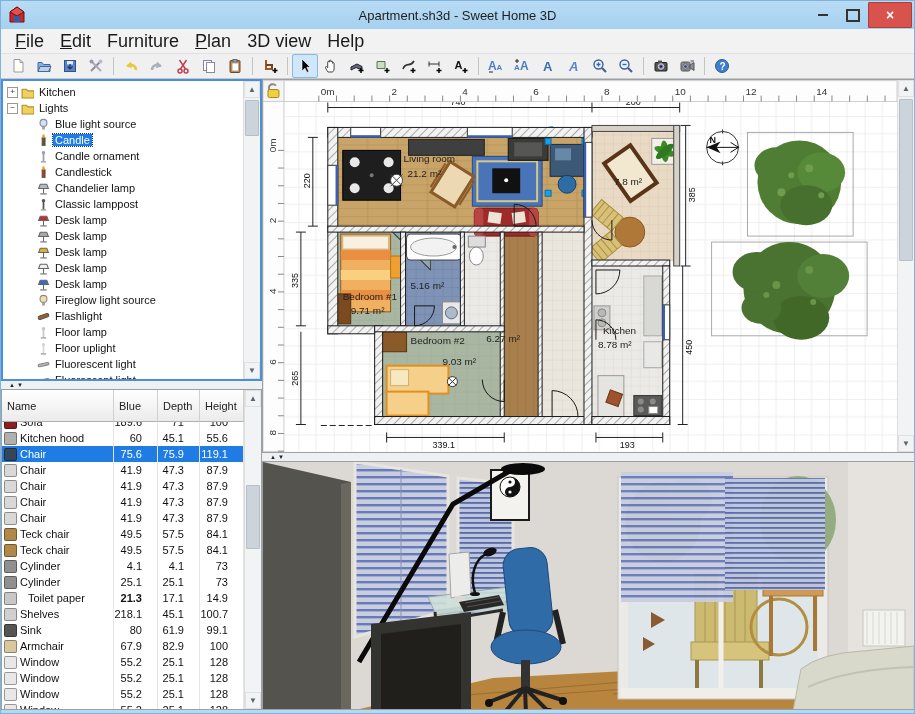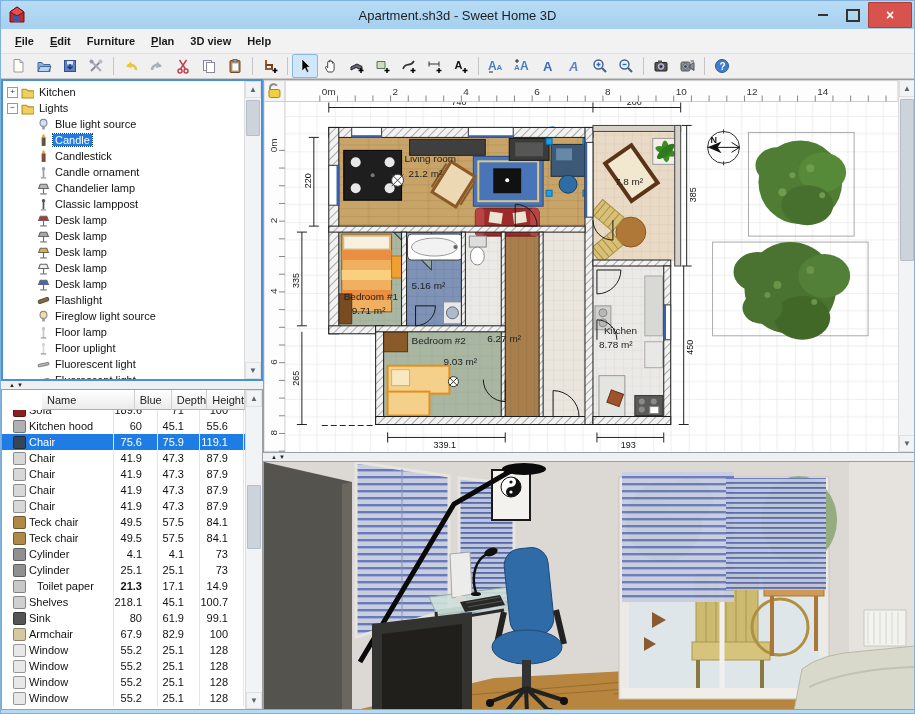--- a/index.html
+++ b/index.html
@@ -8,21 +8,21 @@
   .titlebar{height:28px;background:linear-gradient(#b9dcf5,#a5d0ef);display:flex;align-items:center;position:relative;}
   .app-icon{width:18px;height:18px;margin-left:7px;}
   .title{position:absolute;left:0;right:0;text-align:center;font-size:13px;color:#1e1e1e;}
   .winbtns{margin-left:auto;display:flex;align-items:center;height:100%;z-index:2;}
   .winbtn{width:30px;height:22px;display:flex;align-items:center;justify-content:center;color:#222;}
   .winbtn .bar{width:10px;height:2px;background:#333;}
   .winbtn .box{width:10px;height:9px;border:2px solid #333;}
   .winbtn.close{width:42px;height:24px;background:#d9534e;border:1px solid #b13c38;color:#fff;font-size:14px;font-weight:bold;margin-right:2px;border-radius:1px;}
   
   .menubar{height:24px;background:#f2f2f2;border-bottom:1px solid #e0e0e0;display:flex;align-items:center;padding-left:6px;}
-  .menu-item{font-size:11px;color:#1a1a1a;padding:3px 8px;font-weight:bold;}
+  .menu-item{font-size:18px;color:#1a1a1a;padding:3px 8px;}
   .toolbar{height:24px;background:#f0f0f0;border-bottom:1px solid #c8c8c8;display:flex;align-items:center;padding-left:4px;}
   .tb-btn{width:24px;height:22px;display:flex;align-items:center;justify-content:center;border:1px solid transparent;border-radius:2px;}
   .tb-btn.active{background:#cfe6fb;border-color:#86b9e4;}
   .tb-sep{width:1px;height:18px;background:#c4c4c4;margin:0 4px;}
   
   .main{display:flex;height:631px;background:#f0f0f0;}
   .leftcol{width:262px;display:flex;flex-direction:column;background:#f0f0f0;}
   .rightcol{width:653px;display:flex;flex-direction:column;}
   
   .catalog{height:302px;background:#fff;border:2px solid #4a90d8;box-sizing:border-box;display:flex;overflow:hidden;}
@@ -36,27 +36,27 @@
   
   .vscroll{width:16px;background:#f2f3f5;border-left:1px solid #dcdcdc;display:flex;flex-direction:column;flex:none;}
   .vscroll .arr{height:15px;display:flex;align-items:center;justify-content:center;font-size:8px;color:#5a6572;background:#f2f3f5;border:1px solid #e0e0e0;}
   .vscroll .track{flex:1;position:relative;}
   .vscroll .thumb{position:absolute;left:1px;right:1px;background:#cdd3da;border:1px solid #b6bec7;border-radius:1px;}
   
   .vsplit{height:8px;background:#eef0f2;display:flex;align-items:center;padding-left:8px;font-size:6px;color:#222;letter-spacing:2px;}
   
   .ftable{flex:1;background:#fff;border:1px solid #9aa0a6;box-sizing:border-box;display:flex;overflow:hidden;}
   .tbl{flex:1;overflow:hidden;display:flex;flex-direction:column;}
-  .thead{display:flex;height:20px;flex:none;margin-left:40px;}
+  .thead{display:flex;height:32px;flex:none;}
   .th{background:linear-gradient(#ffffff,#ebebeb);border-right:1px solid #d0d0d0;border-bottom:1px solid #b0b0b0;font-size:11px;color:#222;display:flex;align-items:center;padding-left:5px;box-sizing:border-box;}
   .tbody{flex:1;overflow:hidden;}
   .tr{display:flex;height:16px;align-items:center;font-size:11px;color:#111;}
   .tr.sel{background:#1f7ce4;color:#fff;}
   .td{box-sizing:border-box;border-right:1px solid #e4e4e4;height:16px;display:flex;align-items:center;}
-  .td.name{padding-left:9px;}
+  .td.name{padding-left:0;}
   .td.num{justify-content:flex-end;padding-right:15px;}
   .ricon{width:11px;height:11px;margin:0 3px 0 2px;flex:none;border-radius:2px;border:1px solid rgba(0,0,0,.35);}
   
   .plan{height:374px;background:#fff;border:1px solid #9aa0a6;box-sizing:border-box;display:flex;overflow:hidden;}
   .plansvg{flex:1;}
   .view3d{height:249px;overflow:hidden;border:1px solid #9aa0a6;box-sizing:border-box;}
   .bottomstrip{height:7px;background:#b5d9f2;}
   svg text{font-family:"Liberation Sans",sans-serif;}
 </style>
 </head>
@@ -295,35 +295,35 @@
             </div>
             <div class="tree-row item">
               <svg class="ticon" viewBox="0 0 12 12">
                 <rect x="4.8" y="3.5" width="2.6" height="7" fill="#6a5230" stroke="#554"></rect>
                 <ellipse cx="6" cy="2" rx="1.2" ry="1.8" fill="#f0a020"></ellipse>
               </svg>
               <span class="lbl sel">Candle</span>
             </div>
             <div class="tree-row item">
               <svg class="ticon" viewBox="0 0 12 12">
-                <rect x="4.8" y="3.5" width="2.6" height="7" fill="#c03030" stroke="#554"></rect>
-                <ellipse cx="6" cy="2" rx="1.2" ry="1.8" fill="#f0a020"></ellipse>
-              </svg>
-              <span class="lbl">Candlestick</span>
-            </div>
-            <div class="tree-row item">
-              <svg class="ticon" viewBox="0 0 12 12">
                 <line x1="6" y1="1.5" x2="6" y2="10.5" stroke="#9aa0a8" stroke-width="1.6"></line>
                 <circle cx="6" cy="2.5" r="1.6" fill="#9aa0a8"></circle>
                 <line x1="3.5" y1="11" x2="8.5" y2="11" stroke="#888"></line>
               </svg>
               <span class="lbl">Candle ornament</span>
             </div>
             <div class="tree-row item">
               <svg class="ticon" viewBox="0 0 12 12">
+                <rect x="4.8" y="3.5" width="2.6" height="7" fill="#c03030" stroke="#554"></rect>
+                <ellipse cx="6" cy="2" rx="1.2" ry="1.8" fill="#f0a020"></ellipse>
+              </svg>
+              <span class="lbl">Candlestick</span>
+            </div>
+            <div class="tree-row item">
+              <svg class="ticon" viewBox="0 0 12 12">
                 <polygon points="3,2 9,2 10.5,6 1.5,6" fill="#b8b8c0" stroke="#666"></polygon>
                 <line x1="6" y1="6" x2="6" y2="10.5" stroke="#666"></line>
                 <line x1="3" y1="11" x2="9" y2="11" stroke="#666"></line>
               </svg>
               <span class="lbl">Chandelier lamp</span>
             </div>
             <div class="tree-row item">
               <svg class="ticon" viewBox="0 0 12 12">
                 <line x1="6" y1="1.5" x2="6" y2="10.5" stroke="#555555" stroke-width="1.6"></line>
                 <circle cx="6" cy="2.5" r="1.6" fill="#555555"></circle>
@@ -366,30 +366,30 @@
             <div class="tree-row item">
               <svg class="ticon" viewBox="0 0 12 12">
                 <polygon points="3,2 9,2 10.5,6 1.5,6" fill="#3a6ac8" stroke="#666"></polygon>
                 <line x1="6" y1="6" x2="6" y2="10.5" stroke="#666"></line>
                 <line x1="3" y1="11" x2="9" y2="11" stroke="#666"></line>
               </svg>
               <span class="lbl">Desk lamp</span>
             </div>
             <div class="tree-row item">
               <svg class="ticon" viewBox="0 0 12 12">
-                <rect x="1" y="4.5" width="10" height="3" rx="1.2" fill="#a06030" stroke="#554" transform="rotate(-20 6 6)"></rect>
-              </svg>
-              <span class="lbl">Flashlight</span>
-            </div>
-            <div class="tree-row item">
-              <svg class="ticon" viewBox="0 0 12 12">
                 <circle cx="6" cy="4.5" r="3.2" fill="#f5dfa0" stroke="#889"></circle>
                 <rect x="4.8" y="7.6" width="2.4" height="3" fill="#999"></rect>
               </svg>
               <span class="lbl">Fireglow light source</span>
+            </div>
+            <div class="tree-row item">
+              <svg class="ticon" viewBox="0 0 12 12">
+                <rect x="1" y="4.5" width="10" height="3" rx="1.2" fill="#a06030" stroke="#554" transform="rotate(-20 6 6)"></rect>
+              </svg>
+              <span class="lbl">Flashlight</span>
             </div>
             <div class="tree-row item">
               <svg class="ticon" viewBox="0 0 12 12">
                 <line x1="6" y1="1.5" x2="6" y2="10.5" stroke="#c8c8c8" stroke-width="1.6"></line>
                 <circle cx="6" cy="2.5" r="1.6" fill="#c8c8c8"></circle>
                 <line x1="3.5" y1="11" x2="8.5" y2="11" stroke="#888"></line>
               </svg>
               <span class="lbl">Floor lamp</span>
             </div>
             <div class="tree-row item">

